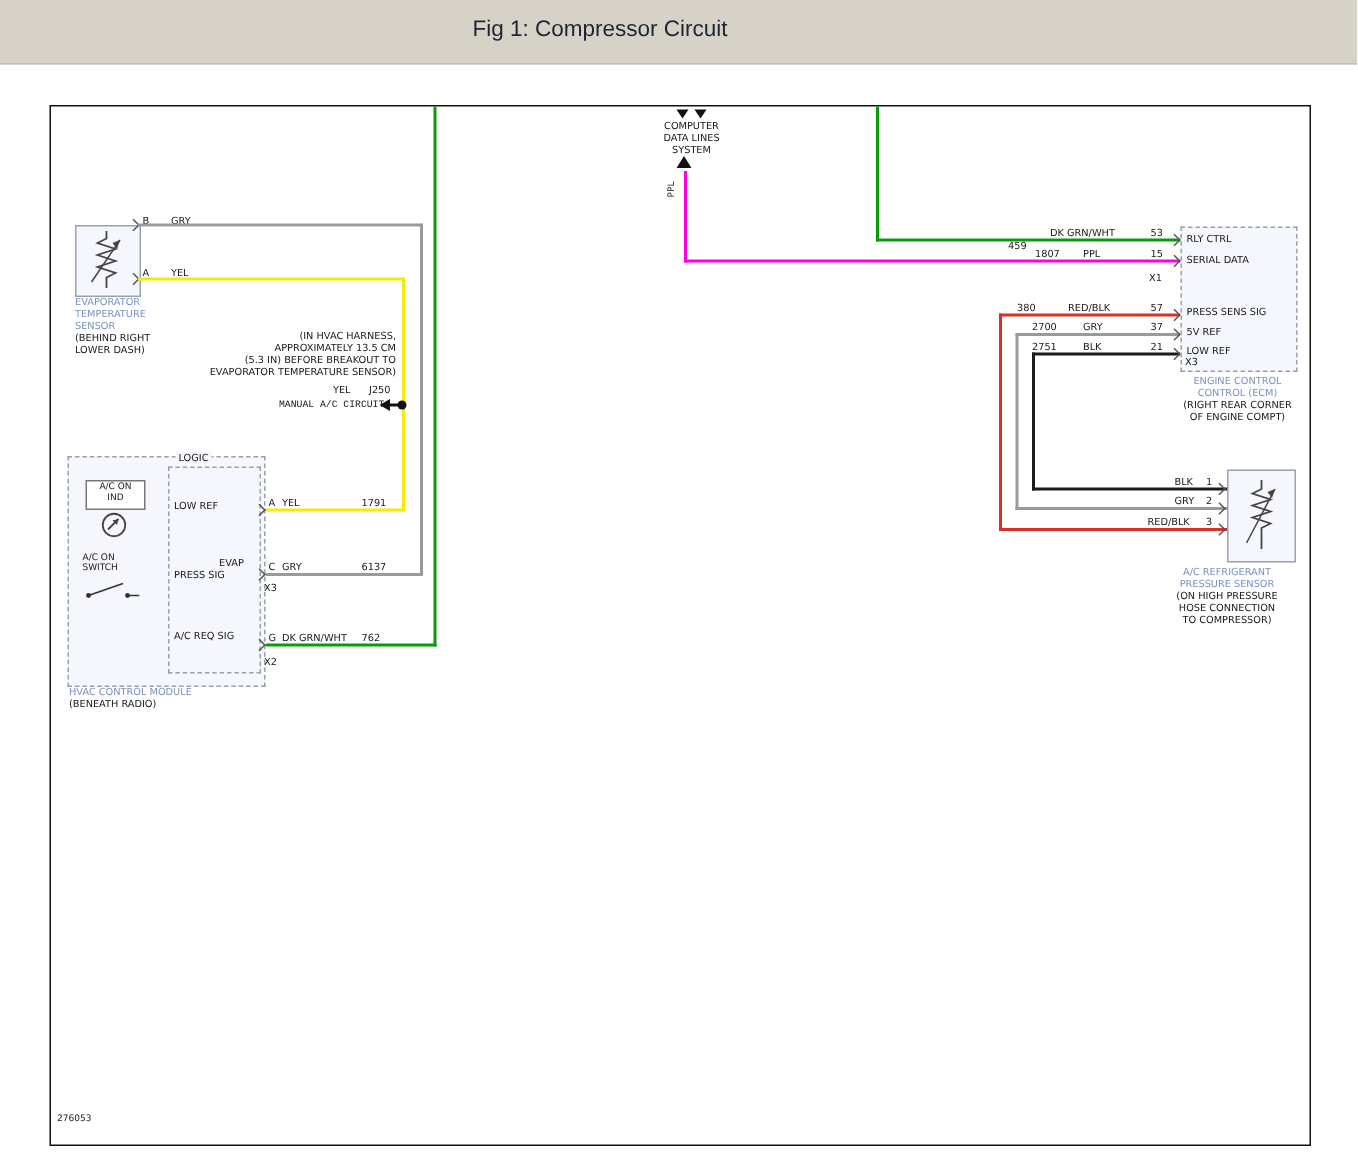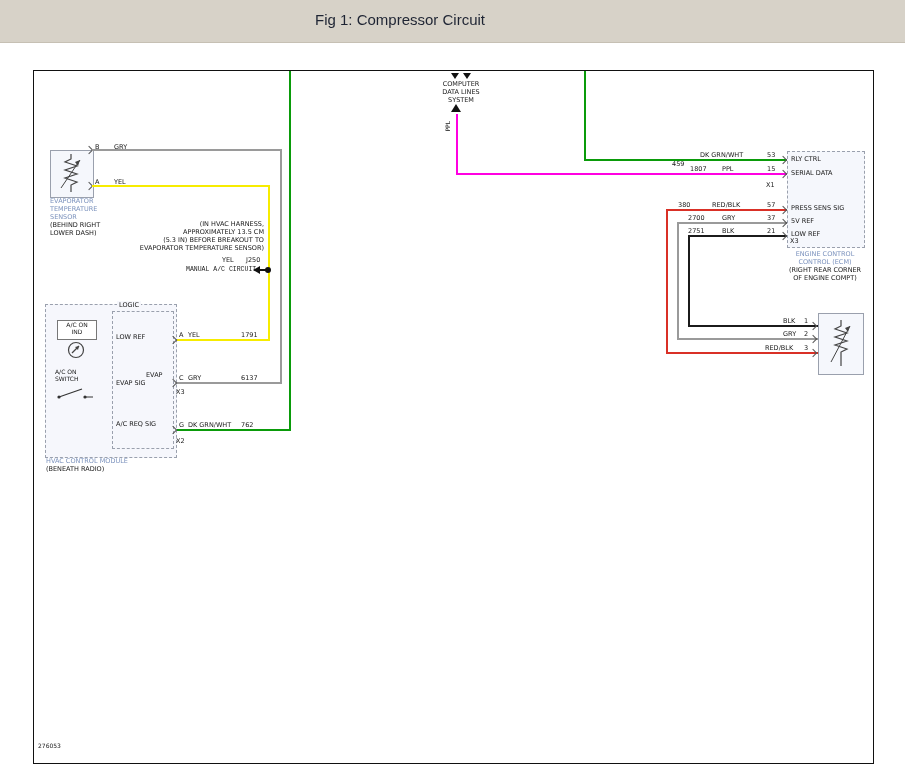--- a/index.html
+++ b/index.html
@@ -118,21 +118,21 @@
     <div>SWITCH</div>
   </div>
   <svg style="position:absolute;left:55px;top:386px;" width="38" height="16">
     <circle cx="4" cy="11" r="1.6" fill="#333"></circle>
     <circle cx="30" cy="11" r="1.6" fill="#333"></circle>
     <line x1="4" y1="11" x2="27" y2="3" stroke="#333" stroke-width="1.2"></line>
     <line x1="30" y1="11" x2="38" y2="11" stroke="#333" stroke-width="1"></line>
   </svg>
   <span class="lbl" style="left:116px;top:333px;">LOW REF</span>
   <span class="lbl" style="left:116px;top:371px;padding-left:30px;">EVAP</span>
-  <span class="lbl" style="left:116px;top:379px;">EVAP SIG</span>
+  <span class="lbl" style="left:116px;top:379px;">PRESS SIG</span>
   <span class="lbl" style="left:116px;top:420px;">A/C REQ SIG</span>
 
   <span class="chev" style="left:170px;top:337px;"></span>
   <span class="chev" style="left:170px;top:380px;"></span>
   <span class="chev" style="left:170px;top:427px;"></span>
   <span class="lbl" style="left:179px;top:331px;">A</span>
   <span class="lbl" style="left:188px;top:331px;">YEL</span>
   <span class="lbl" style="left:241px;top:331px;">1791</span>
   <span class="lbl" style="left:179px;top:374px;">C</span>
   <span class="lbl" style="left:188px;top:374px;">GRY</span>
@@ -201,16 +201,23 @@
   <span class="lbl" style="left:804px;top:344px;">3</span>
   <span class="chev" style="left:810px;top:323px;"></span>
   <span class="chev" style="left:810px;top:336px;"></span>
   <span class="chev" style="left:810px;top:350px;"></span>
   <div class="box" style="left:818px;top:313px;width:44px;height:60px;"></div>
   <svg style="position:absolute;left:828px;top:318px;" width="26" height="50" viewBox="0 0 26 50">
     <polyline points="13,2 13,8 7,11 19,15 7,19 19,23 7,27 19,31 13,34 13,48" fill="none" stroke="#444" stroke-width="1.2"></polyline>
     <line x1="3" y1="44" x2="22" y2="8" stroke="#444" stroke-width="1"></line>
     <polygon points="22,8 17,10 20,14" fill="#444"></polygon>
   </svg>
+  <div class="lbl ctr" style="left:772px;top:377px;width:92px;">
+    <div class="blue">A/C REFRIGERANT</div>
+    <div class="blue">PRESSURE SENSOR</div>
+    <div>(ON HIGH PRESSURE</div>
+    <div>HOSE CONNECTION</div>
+    <div>TO COMPRESSOR)</div>
+  </div>
 
   <span class="lbl sm" style="left:38px;top:742px;">276053</span>
 
 </div>
 
 </body></html>

